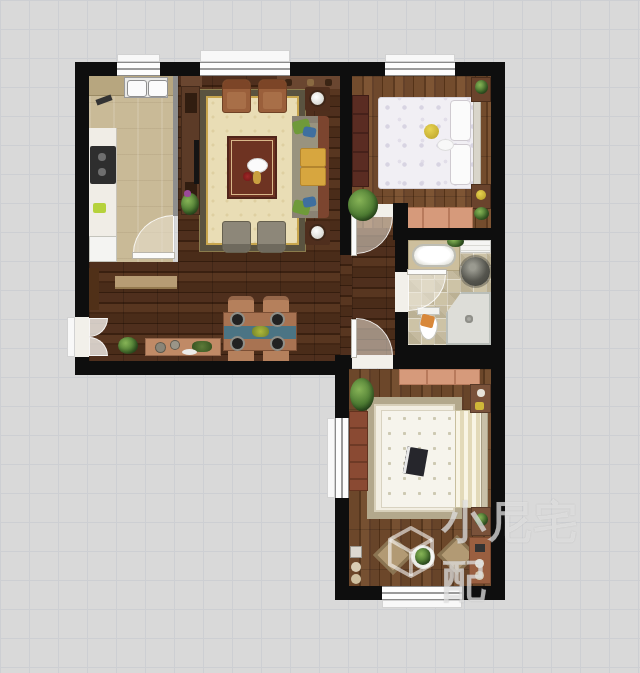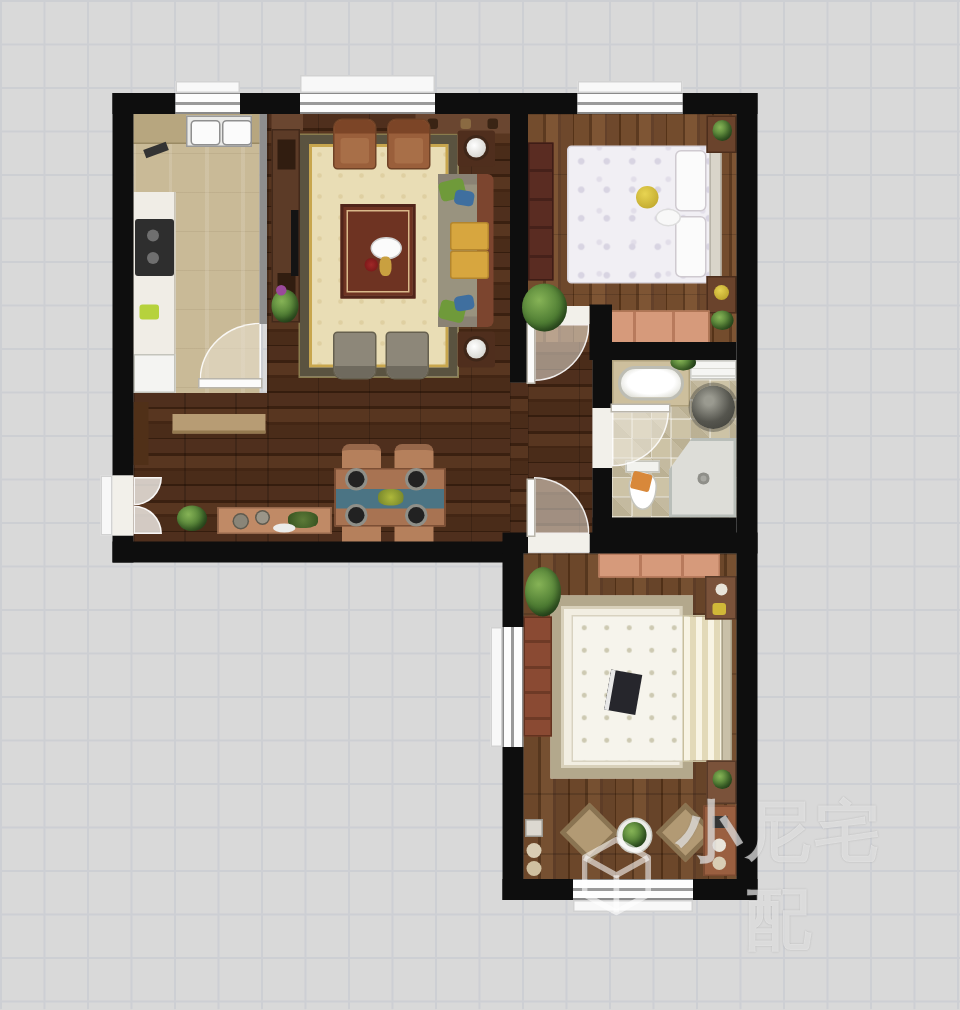--- a/index.html
+++ b/index.html
@@ -237,21 +237,21 @@
   <div class="abs sill" style="left:385px;top:54px;width:70px;height:8px;"></div>
   <div class="abs sill" style="left:382px;top:600px;width:80px;height:8px;"></div>
   <div class="abs sill" style="left:327px;top:418px;width:8px;height:80px;"></div>
   <div class="abs sill" style="left:67px;top:317px;width:8px;height:40px;"></div>
   <div class="abs window-h" style="left:117px;top:62px;width:43px;height:14px;"></div>
   <div class="abs window-h" style="left:200px;top:62px;width:90px;height:14px;"></div>
   <div class="abs window-h" style="left:385px;top:62px;width:70px;height:14px;"></div>
   <div class="abs window-h" style="left:382px;top:586px;width:80px;height:14px;"></div>
   <div class="abs window-v" style="left:335px;top:418px;width:14px;height:80px;"></div>
 
-  <div class="abs watermark" style="left:388px;top:552px;width:210px;height:64px;text-align:center;">
+  <div class="abs watermark" style="left:388px;top:520px;width:210px;height:64px;">
     <svg width="54" height="60" viewBox="0 0 54 61">
       <g fill="none" stroke="rgba(255,255,255,0.58)" stroke-width="4.5" stroke-linejoin="round">
         <polygon points="27,2 52,16 52,45 27,59 2,45 2,16"></polygon>
         <polyline points="2,16 27,30 52,16"></polyline>
         <line x1="27" y1="30" x2="27" y2="59"></line>
       </g>
     </svg>
     <span>小尼宅配</span>
   </div>
 </div>

